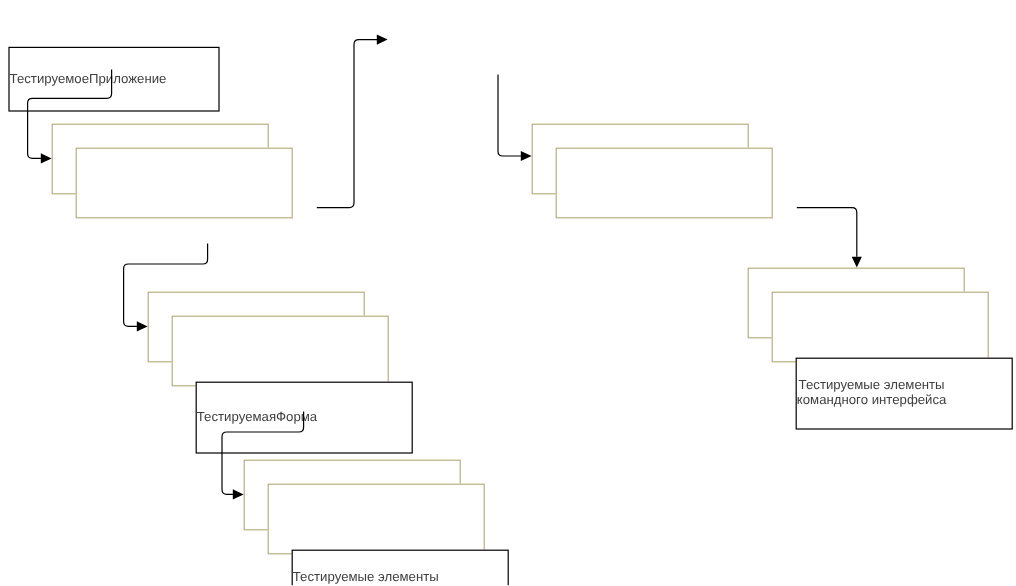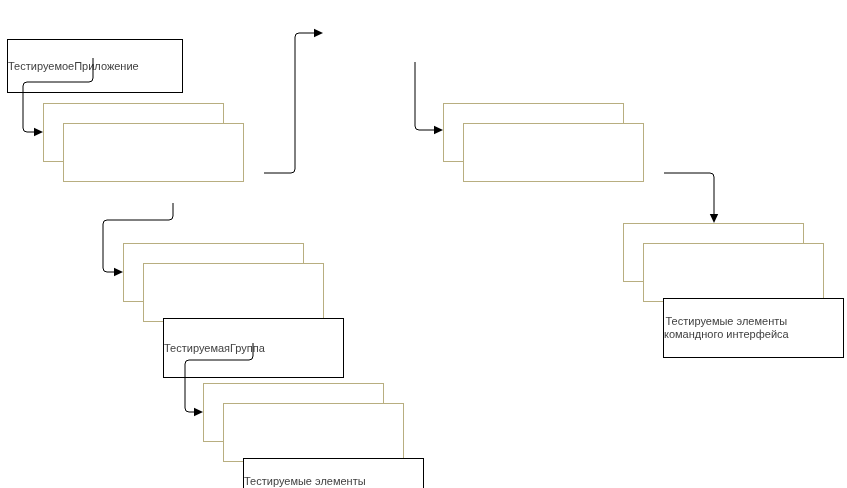--- a/index.html
+++ b/index.html
@@ -61,21 +61,21 @@
   <div class="ghost" style="left:623px;top:223px;"></div>
   <div class="ghost" style="left:643px;top:243px;"></div>
   <div class="node" style="left:663px;top:263px;width:181px;height:60px;">
     <span>Тестируемые элементы
 командного интерфейса</span>
   </div>
 
   <div class="ghost" style="left:123px;top:243px;"></div>
   <div class="ghost" style="left:143px;top:263px;"></div>
   <div class="node" style="left:163px;top:283px;width:181px;height:60px;">
-    <span>ТестируемаяГруппа</span>
+    <span>ТестируемаяФорма</span>
   </div>
 
   <div class="ghost" style="left:203px;top:383px;"></div>
   <div class="ghost" style="left:223px;top:403px;"></div>
   <div class="node" style="left:243px;top:423px;width:181px;height:60px;">
     <span>Тестируемые элементы
 формы</span>
   </div>
 
   <svg class="connectors" viewBox="0 0 847 488" xmlns="http://www.w3.org/2000/svg">

